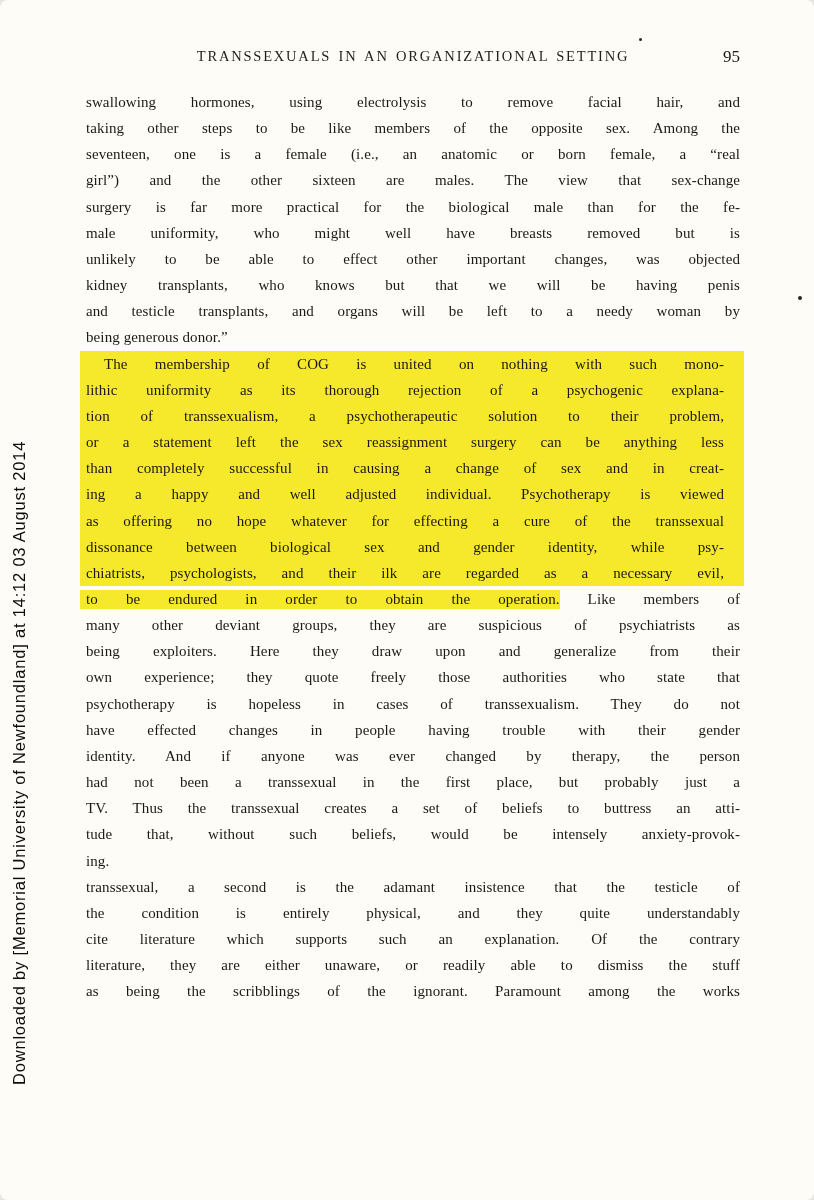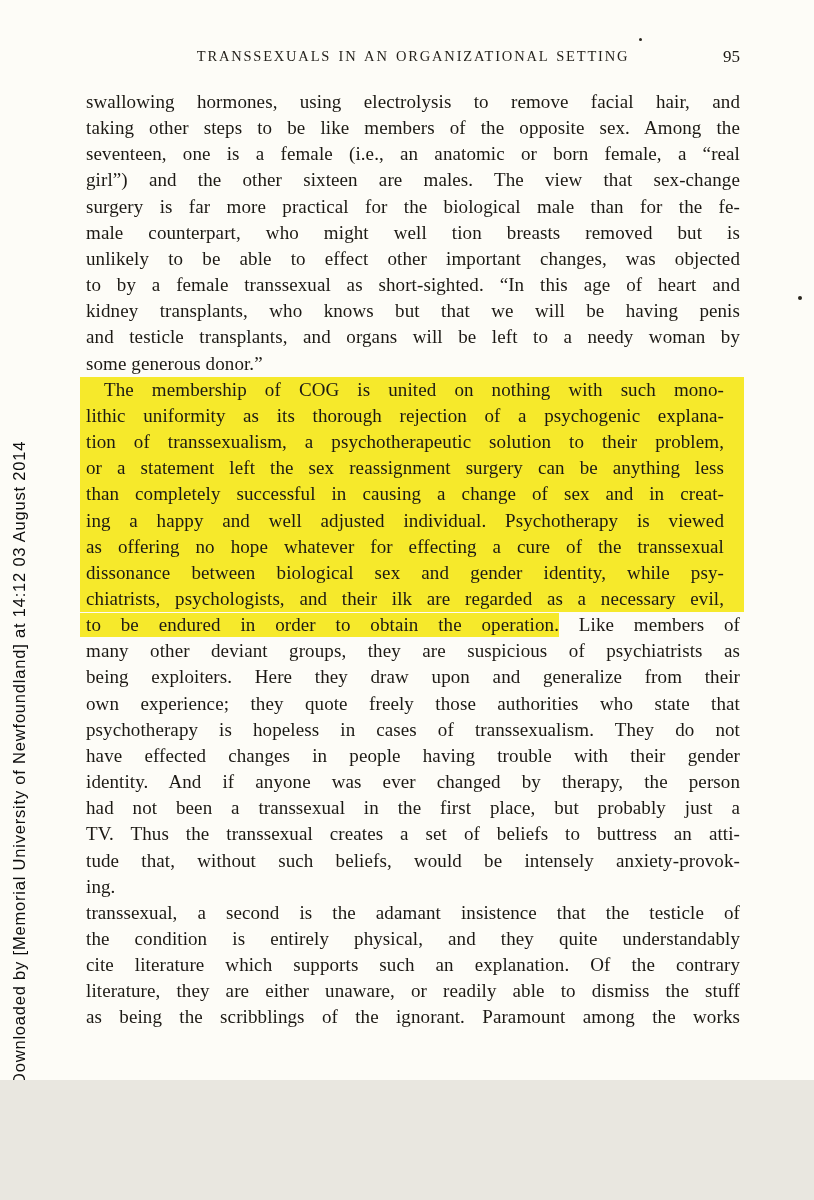--- a/index.html
+++ b/index.html
@@ -10,24 +10,25 @@
   * { box-sizing: border-box; }
   html, body { margin: 0; padding: 0; }
   body {
     width: 814px;
     background: #e9e7e0;
     font-family: "Liberation Serif", "DejaVu Serif", serif;
   }
   .page {
     position: relative;
     width: 814px;
-    height: 1080px;
+    height: 1200px;
     background: var(--paper);
     overflow: hidden;
     color: var(--ink);
+    border-radius: 8px;
   }
   
   .header {
     position: absolute;
     top: 48px;
     left: 86px;
     width: 654px;
     height: 22px;
   }
   .header-title {
@@ -45,21 +46,21 @@
     top: -1px;
     font-size: 17px;
     margin-left: 8px;
   }
   
   .text-block {
     position: absolute;
     top: 89px;
     left: 86px;
     width: 654px;
-    font-size: 19px;
+    font-size: 15px;
     line-height: 26.15px;
     letter-spacing: 0.1px;
   }
   .line {
     text-align: justify;
     text-align-last: justify;
     white-space: normal;
   }
   .line.end { text-align-last: left; }
   .line.indent { text-indent: 18px; }
@@ -106,26 +107,25 @@
     <div class="header-title">TRANSSEXUALS IN AN ORGANIZATIONAL SETTING</div>
     <div class="header-pagenum">95</div>
   </div>
 
   <div class="text-block">
       <div class="line"><span class="seg">swallowing hormones, using electrolysis to remove facial hair, and</span></div>
       <div class="line"><span class="seg">taking other steps to be like members of the opposite sex. Among the</span></div>
       <div class="line"><span class="seg">seventeen, one is a female (i.e., an anatomic or born female, a “real</span></div>
       <div class="line"><span class="seg">girl”) and the other sixteen are males. The view that sex-change</span></div>
       <div class="line"><span class="seg">surgery is far more practical for the biological male than for the fe-</span></div>
-      <div class="line"><span class="seg">male counterpart, who might well tion breasts removed but is</span></div>
+      <div class="line"><span class="seg">male uniformity, who might well have breasts removed but is</span></div>
       <div class="line"><span class="seg">unlikely to be able to effect other important changes, was objected</span></div>
-      <div class="line"><span class="seg">to by a female transsexual as short-sighted. “In this age of heart and</span></div>
       <div class="line"><span class="seg">kidney transplants, who knows but that we will be having penis</span></div>
       <div class="line"><span class="seg">and testicle transplants, and organs will be left to a needy woman by</span></div>
-      <div class="line end"><span class="seg">some generous donor.”</span></div>
+      <div class="line end"><span class="seg">being generous donor.”</span></div>
       <div class="line indent hl-full"><span class="seg">The membership of COG is united on nothing with such mono-</span></div>
       <div class="line hl-full"><span class="seg">lithic uniformity as its thorough rejection of a psychogenic explana-</span></div>
       <div class="line hl-full"><span class="seg">tion of transsexualism, a psychotherapeutic solution to their problem,</span></div>
       <div class="line hl-full"><span class="seg">or a statement left the sex reassignment surgery can be anything less</span></div>
       <div class="line hl-full"><span class="seg">than completely successful in causing a change of sex and in creat-</span></div>
       <div class="line hl-full"><span class="seg">ing a happy and well adjusted individual. Psychotherapy is viewed</span></div>
       <div class="line hl-full"><span class="seg">as offering no hope whatever for effecting a cure of the transsexual</span></div>
       <div class="line hl-full"><span class="seg">dissonance between biological sex and gender identity, while psy-</span></div>
       <div class="line hl-full"><span class="seg">chiatrists, psychologists, and their ilk are regarded as a necessary evil,</span></div>
       <div class="line"><span class="hl">to be endured in order to obtain the operation.</span><span class="seg"> Like members of</span></div>

